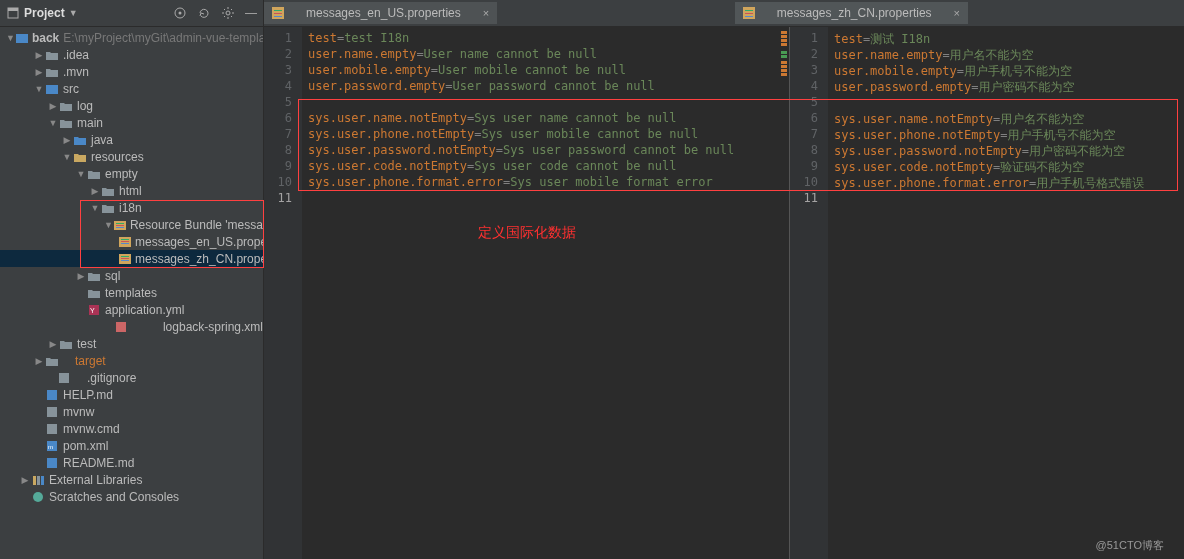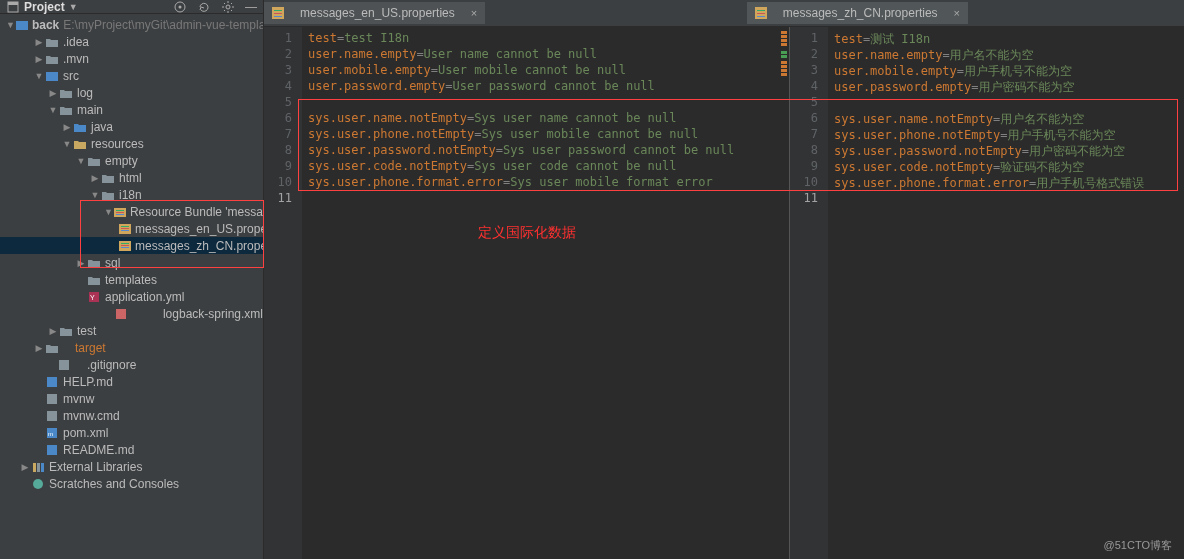--- a/index.html
+++ b/index.html
@@ -18,21 +18,21 @@
   height: 100%;
 }
 .sidebar {
   width: 264px;
   background: #3c3f41;
   border-right: 1px solid #2b2b2b;
   display: flex;
   flex-direction: column;
 }
 .toolbar {
-  height: 14px;
+  height: 27px;
   display: flex;
   align-items: center;
   padding: 0 6px;
   border-bottom: 1px solid #2b2b2b;
 }
 .toolbar-left { display: flex; align-items: center; gap: 4px; }
 .toolbar-right { margin-left: auto; display: flex; gap: 10px; align-items: center; }
 .icon { display: inline-flex; align-items: center; justify-content: center; }
 .tree { flex: 1; overflow: auto; padding-top: 2px; }
 .tree-row {
@@ -69,21 +69,21 @@
   border-bottom: 1px solid #2b2b2b;
 }
 .tab {
   height: 22px;
   display: flex;
   align-items: center;
   padding: 0 8px;
   margin-left: 2px;
   background: #515658;
   font-size: 12px;
-  gap: 16px;
+  gap: 22px;
 }
 .tab.active { background: #4e5254; }
 .tab-close { color: #aaa; font-size: 11px; }
 .editor-split {
   flex: 1;
   display: flex;
   position: relative;
 }
 .editor-pane {
   position: relative;
@@ -125,21 +125,21 @@
 .marker { position: absolute; width: 6px; height: 3px; right: 2px; background: #cc7832; }
 .marker.green { background: #499c54; }
 .annotation {
   position: absolute;
   color: #ff3030;
   font-size: 14px;
   font-weight: normal;
 }
 .watermark {
   position: absolute;
-  right: 12px; bottom: 6px;
+  right: 20px; bottom: 6px;
   color: #999;
   font-size: 11px;
 }
 </style>
 </head>
 <body>
 
 <div class="main-layout">
 
   <div class="sidebar">

